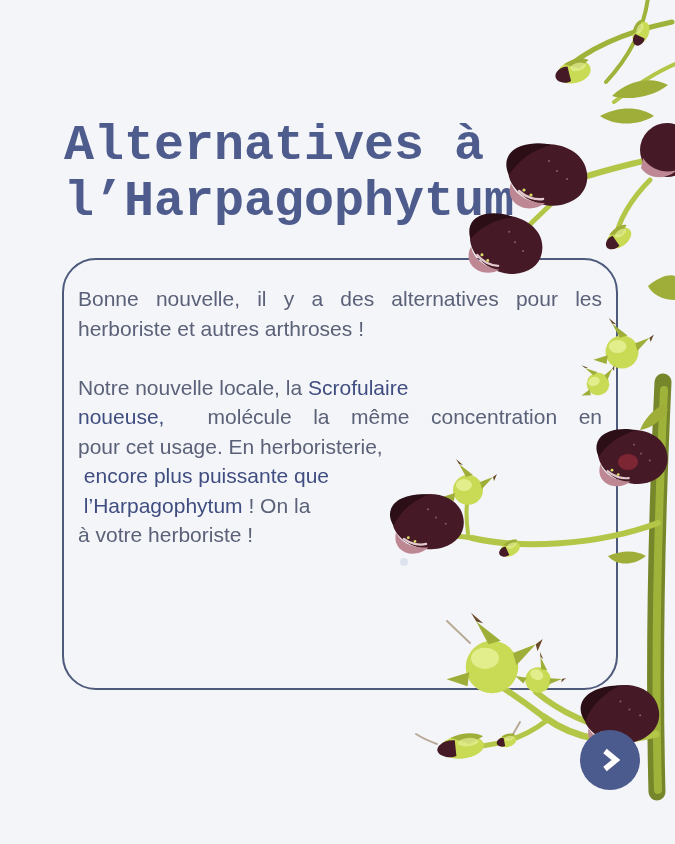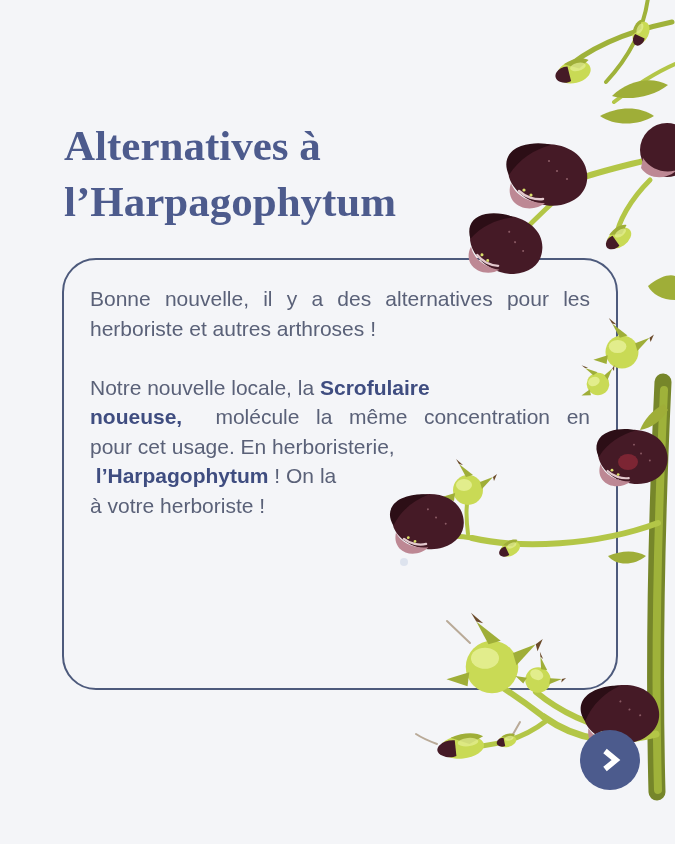--- a/index.html
+++ b/index.html
@@ -9,28 +9,28 @@
     --plant-bud:#c9da55; --plant-bud-highlight:#e6f096; --plant-sepal:#9fae38;
     --plant-sepal-tip:#6b4a2a; --plant-flower:#451a26; --plant-flower-deep:#2c0e16;
     --plant-flower-center:#7c2533; --plant-lip:#bd8894;
   }
   *{margin:0;padding:0;box-sizing:border-box}
   html,body{width:675px;height:844px}
   body{background:var(--background);font-family:"Liberation Sans",sans-serif;overflow:hidden}
   .stage{position:relative;width:675px;height:844px;background:var(--background);overflow:hidden}
 
   .title{position:absolute;left:64px;top:118px;z-index:2;
-    font-family:Liberation Serif, serif;font-weight:bold;
-    font-size:43px;line-height:56px;color:var(--accent);letter-spacing:0px}
+    font-family:Liberation Mono, monospace;font-weight:bold;
+    font-size:50px;line-height:56px;color:var(--accent);letter-spacing:0px}
 
   .card{position:absolute;left:62px;top:258px;width:556px;height:432px;z-index:1;
-    border:2px solid var(--card-border);border-radius:34px;padding:24px 26px}
+    border:2px solid var(--card-border);border-radius:34px;padding:24px 14px}
   .line{font-size:21px;line-height:29.5px;color:var(--body-text);white-space:pre-wrap}
   .line.just{text-align:justify;text-align-last:justify}
-  .bold{font-weight:bold;color:var(--bold-text)}
+  .bold{font-weight:normal;color:var(--bold-text)}
   .para + .para{margin-top:29.5px}
 
   .plant{position:absolute;left:0;top:0;width:675px;height:844px;z-index:3;pointer-events:none}
   .sL{stroke:var(--plant-stem-light)} .sM{stroke:var(--plant-stem-mid)} .sD{stroke:var(--plant-stem-dark)}
   .fBud{fill:var(--plant-bud)} .fBudHi{fill:var(--plant-bud-highlight)}
   .fSep{fill:var(--plant-sepal)} .fBrown{fill:var(--plant-sepal-tip)}
   .fFlo{fill:var(--plant-flower)} .fFloD{fill:var(--plant-flower-deep)}
   .fLip{fill:var(--plant-lip)} .fRed{fill:var(--plant-flower-center)}
 
   .next-btn{position:absolute;left:580px;top:730px;width:60px;height:60px;z-index:5;
@@ -50,20 +50,21 @@
   <div class="card">
     <div id="card-text">
         <div class="para">
           <div class="line just"><span>Bonne nouvelle, il y a des alternatives pour les</span></div>
           <div class="line"><span>herboriste et autres arthroses !</span></div>
         </div>
         <div class="para">
           <div class="line"><span>Notre nouvelle locale, la </span><span class="bold">Scrofulaire</span></div>
           <div class="line just"><span class="bold">noueuse,</span><span>  molécule la même concentration en</span></div>
           <div class="line"><span>pour cet usage. En herboristerie,</span></div>
+          <div class="line"><span class="bold"> encore plus puissante que</span></div>
           <div class="line"><span class="bold"> l’Harpagophytum</span><span> ! On la</span></div>
           <div class="line"><span>à votre herboriste !</span></div>
         </div>
       </div>
   </div>
 
   <svg class="plant" viewBox="0 0 675 844" xmlns="http://www.w3.org/2000/svg" aria-hidden="true">
     <defs>
       <g id="fw">
         <path class="fFlo" d="M-40,-6 C-44,-24 -28,-38 -6,-39 C18,-40 36,-28 38,-10 C40,6 30,18 12,22 C-8,26 -34,14 -40,-6 Z"></path>

